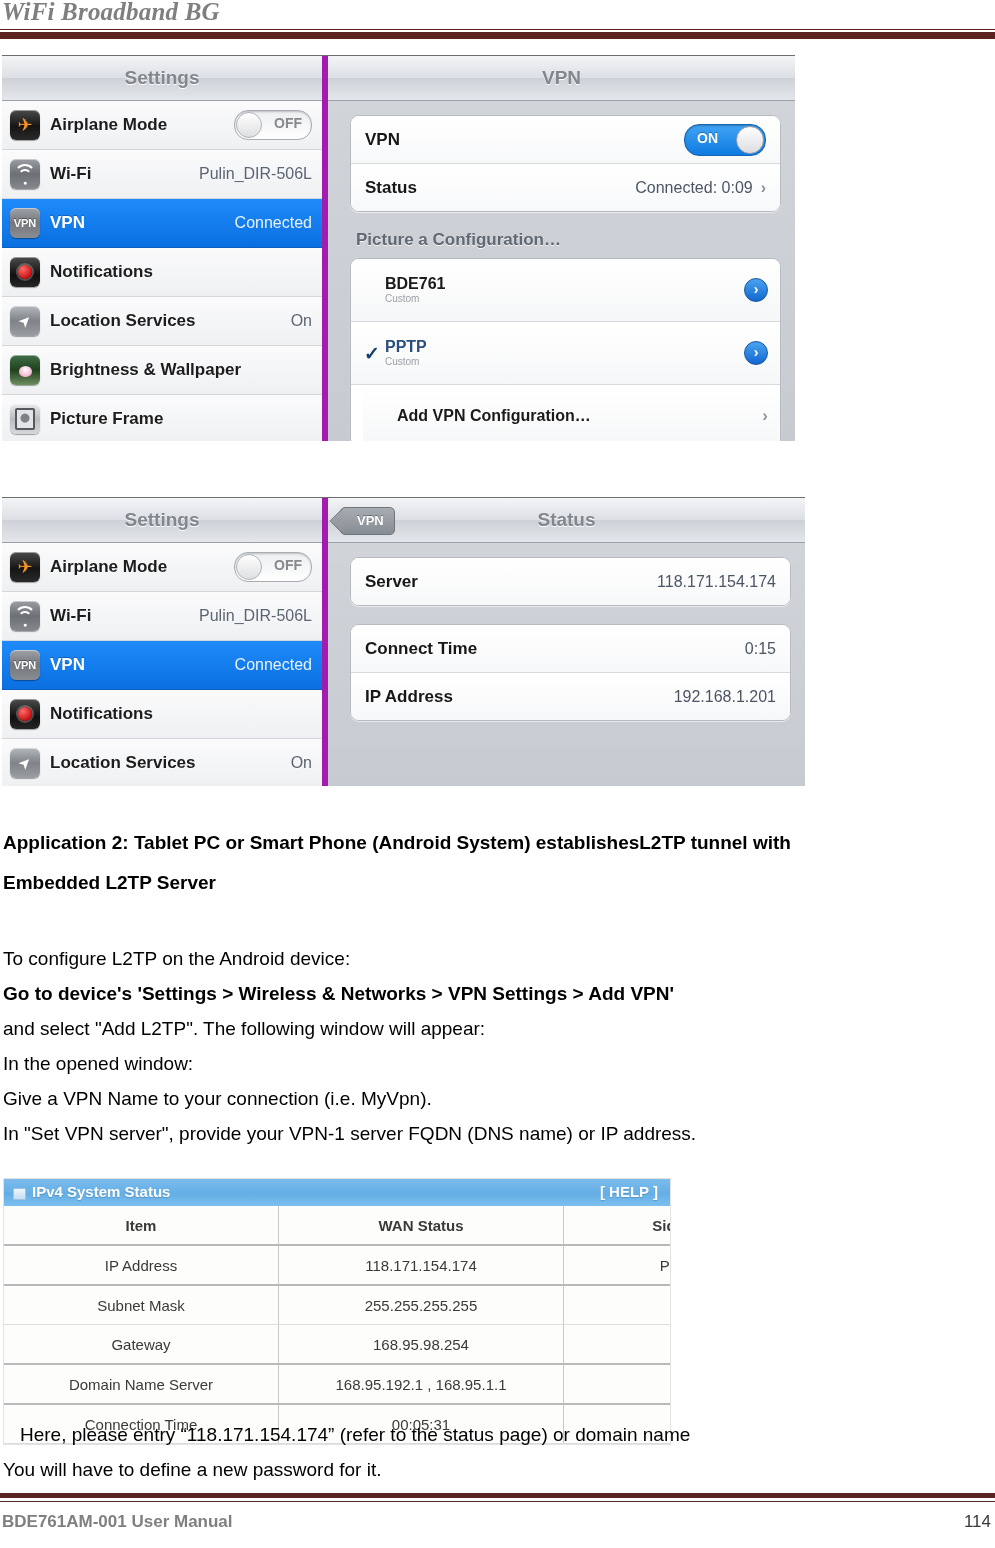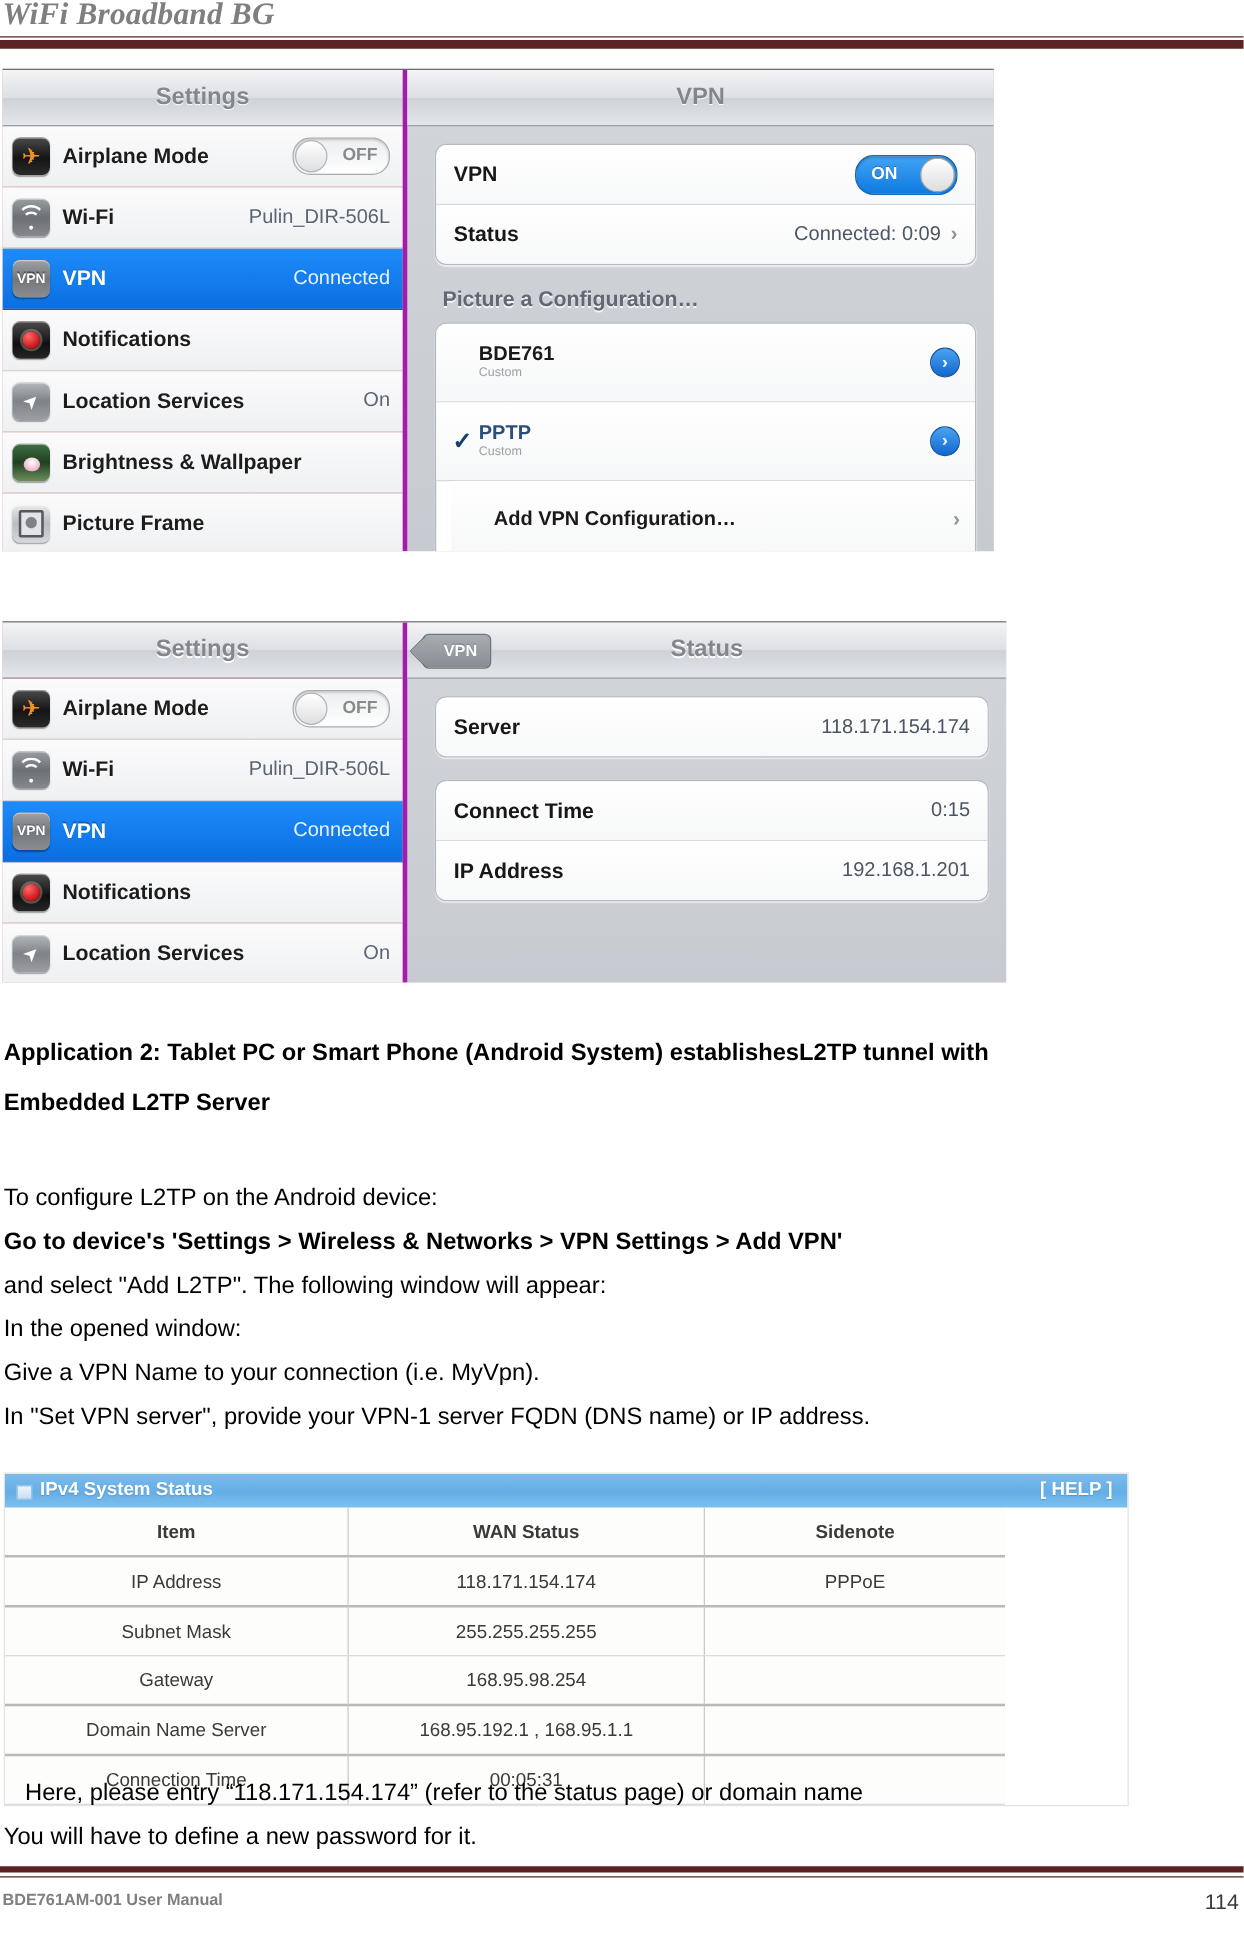--- a/index.html
+++ b/index.html
@@ -55,22 +55,22 @@
   }
   #shot-vpn   { left: 2px; top: 55px;  width: 793px; height: 385px; }
   #shot-status{ left: 2px; top: 497px; width: 803px; height: 288px; }
 
   .ios-cols { display: flex; height: 100%; }
 
   
   .settings-pane {
     width: 320px;
     flex: 0 0 320px;
-    background: #fca5a5;
-    border-right: 4px solid #a21caf;
+    background: #c2410c;
+    border-right: 6px solid #a21caf;
     position: relative;
   }
   .pane-bar {
     height: 44px;
     background: linear-gradient(to bottom, #f3f4f6 0%, #dcdfe4 50%, #ced2d8 51%, #e3e6ea 100%);
     border-bottom: 1px solid #9aa0a7;
     display: flex;
     align-items: center;
     justify-content: center;
     position: relative;
@@ -426,21 +426,21 @@
   table.st-grid td { border-bottom: 1px solid #dcdcdc; }
   table.st-grid tr.thick td { border-bottom: 2px solid #b9b9b9; }
   table.st-grid .c-item   { width: 272px; border-right: 1px solid #c9c9c9; }
   table.st-grid .c-wan    { width: 282px; border-right: 1px solid #c9c9c9; }
   table.st-grid .c-side   { width: 238px; }
   .val-blue { color: #3333cc; }
   .st-wrap {
     position: absolute;
     left: 3px;
     top: 1178px;
-    width: 900px;
+    width: 668px;
     border: 1px solid #e3e3e3;
     box-sizing: border-box;
     overflow: hidden;
   }
 
   
   .footer-rule-thick {
     position: absolute;
     left: 0; top: 1493px;
     width: 995px; height: 5px;
@@ -448,21 +448,21 @@
   }
   .footer-rule-thin {
     position: absolute;
     left: 0; top: 1501px;
     width: 995px; height: 1px;
     background: #5B2223;
   }
   .footer-left {
     position: absolute;
     left: 2px; top: 1512px;
-    font-size: 13px;
+    font-size: 17px;
     font-weight: bold;
     color: #7f7f7f;
   }
   .footer-page {
     position: absolute;
     right: 4px; top: 1512px;
     font-size: 17px;
     color: #3a3a3a;
   }
 </style>

